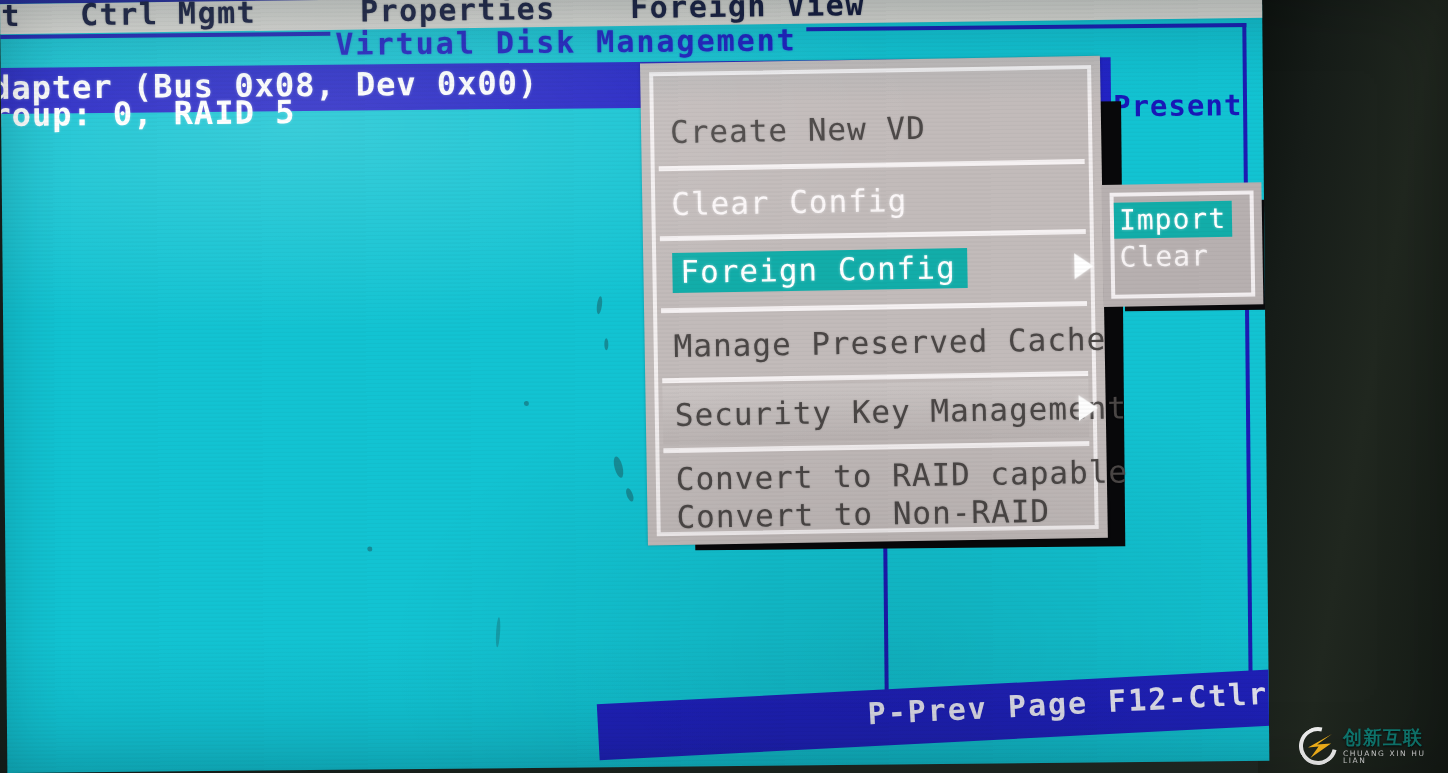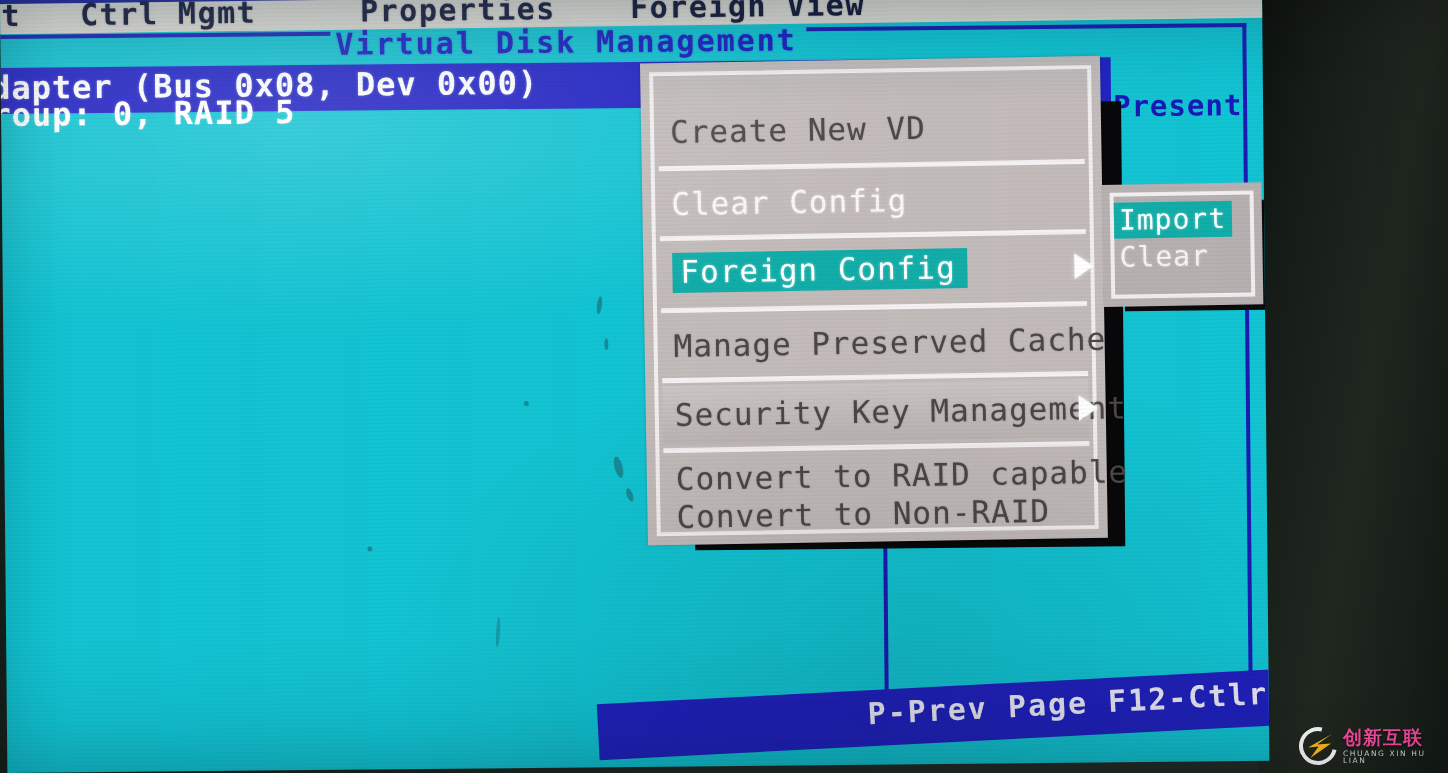--- a/index.html
+++ b/index.html
@@ -241,21 +241,21 @@
     border-right-color:transparent;
     transform:rotate(-32deg);
   }
   #wm-bolt{
     position:absolute; left:9px; top:7px; width:24px; height:24px;
     background:#f5b31a;
     clip-path:polygon(100% 0%, 38% 44%, 96% 40%, 10% 100%, 44% 52%, 0% 56%);
   }
   #wm-text{ display:flex; flex-direction:column; line-height:1; }
   #wm-cn{
-    color:#ec4899; font-size:19px; font-weight:bold; letter-spacing:1px;
+    color:#0f766e; font-size:19px; font-weight:bold; letter-spacing:1px;
     font-family:"DejaVu Sans","Liberation Sans",sans-serif;
     text-shadow:0 1px 2px rgba(0,0,0,.8);
   }
   #wm-py{
     color:#cfcfcf; font-size:7.5px; letter-spacing:1.6px; margin-top:3px;
     font-family:"DejaVu Sans","Liberation Sans",sans-serif;
   }
 
   
   #photo-softness{

